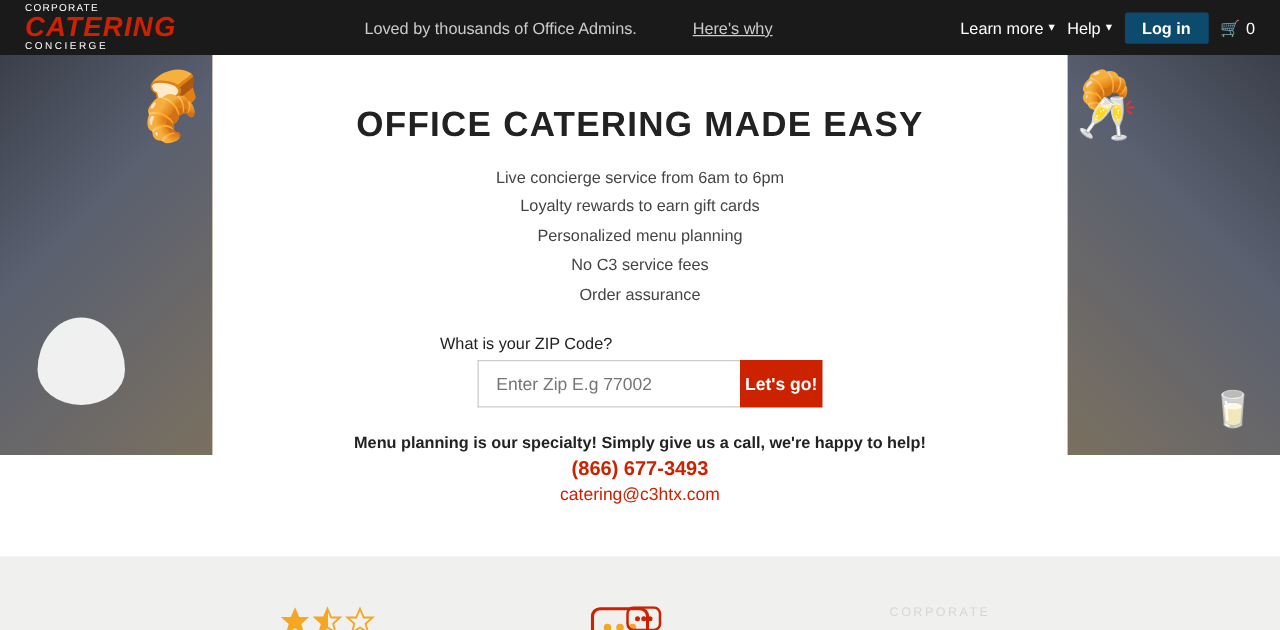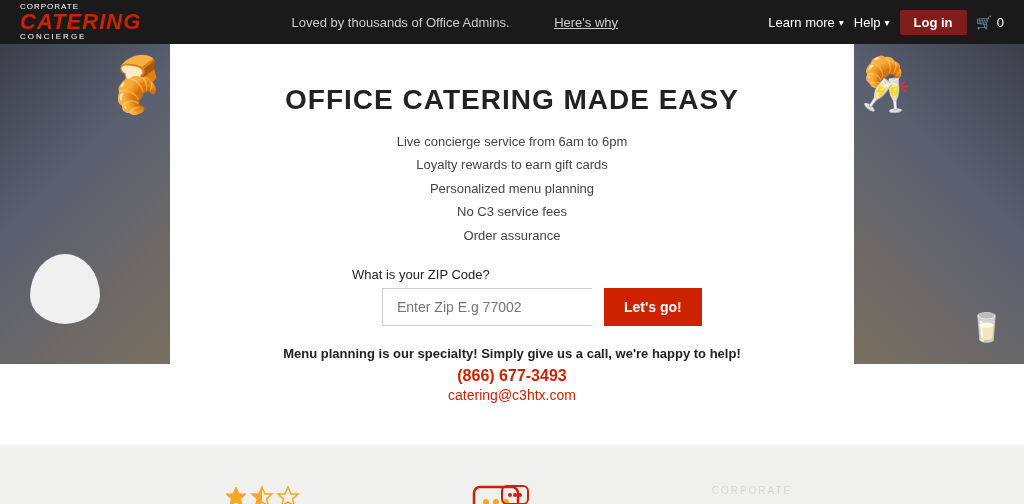--- a/index.html
+++ b/index.html
@@ -59,21 +59,21 @@
       border: none;
       color: #fff;
       font-size: 13px;
       cursor: pointer;
       display: flex;
       align-items: center;
       gap: 4px;
     }
     .header-btn .chevron { font-size: 10px; }
     .login-btn {
-      background: #7f1d1d;
+      background: #0c4a6e;
       color: #fff;
       border: none;
       padding: 5px 14px;
       font-size: 13px;
       cursor: pointer;
       border-radius: 2px;
       font-weight: bold;
     }
     .cart-area {
       display: flex;
@@ -168,38 +168,38 @@
     }
     .zip-label {
       font-size: 13px;
       color: #222;
       align-self: flex-start;
       margin-left: 60px;
       margin-bottom: 6px;
     }
     .zip-row {
       display: flex;
-      gap: 12px;
+      gap: 0;
       width: 260px;
       margin-bottom: 20px;
     }
     .zip-input {
       flex: 1;
       border: 1px solid #ccc;
       padding: 10px 14px;
       font-size: 14px;
       color: #999;
       outline: none;
       border-right: none;
     }
     .zip-btn {
       background: #cc2200;
       color: #fff;
       border: none;
-      padding: 10px 20px;
+      padding: 10px 4px;
       font-size: 14px;
       font-weight: bold;
       cursor: pointer;
       white-space: nowrap;
     }
     .menu-planning-text {
       font-size: 13px;
       color: #222;
       font-weight: bold;
       margin-bottom: 6px;

